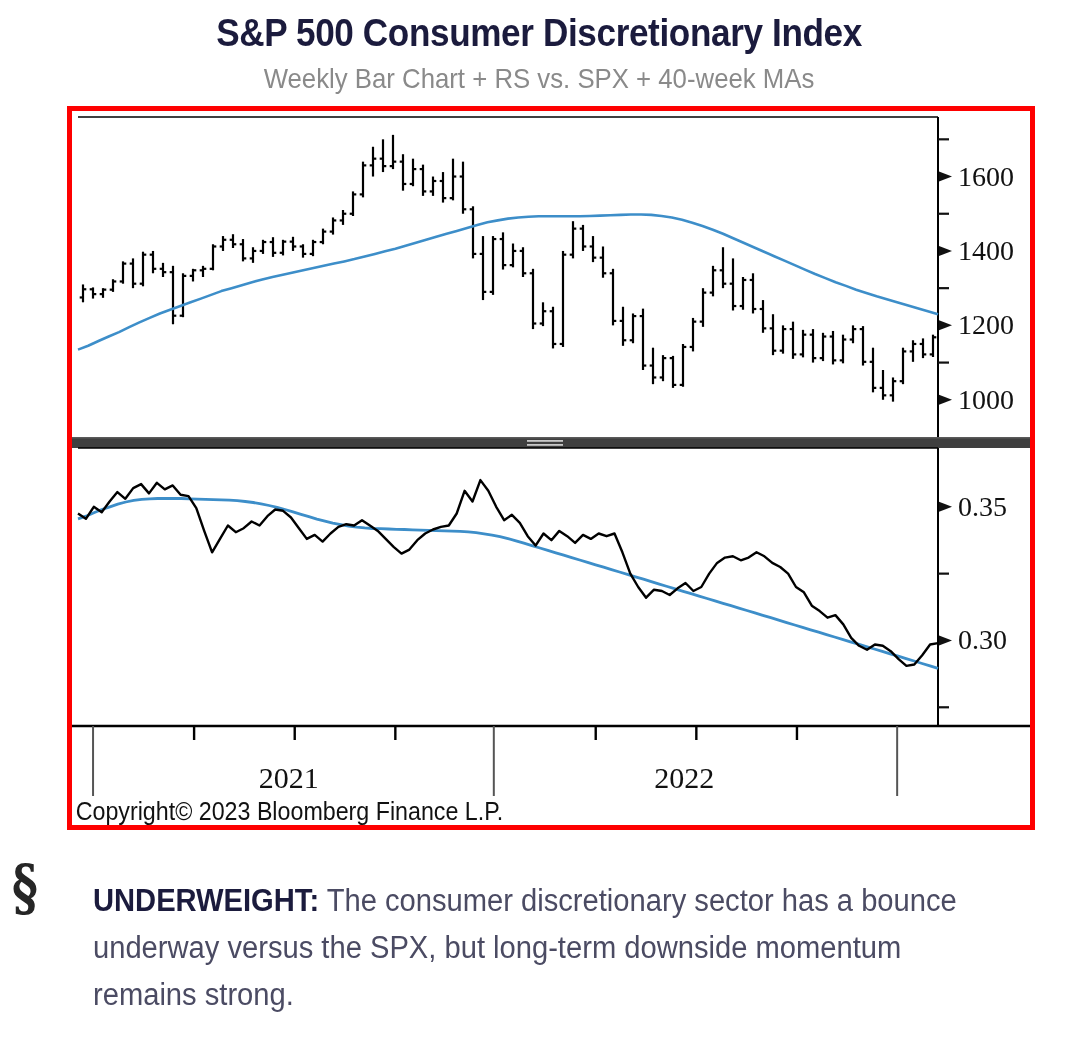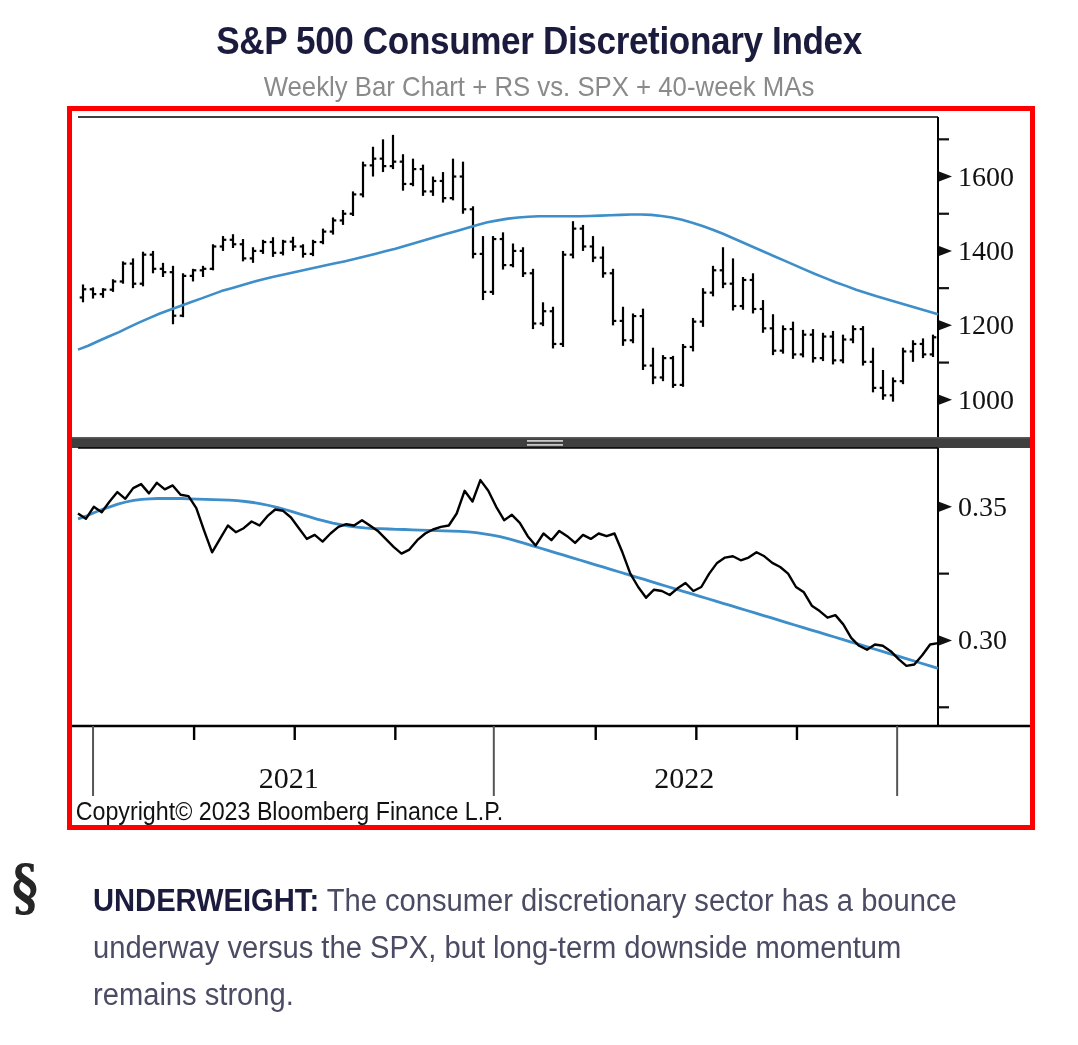--- a/index.html
+++ b/index.html
@@ -5,21 +5,21 @@
   html,body{margin:0;padding:0;}
   body{
     width:1078px;height:1045px;
     background:#ffffff;
     font-family:"Liberation Sans", sans-serif;
     overflow:hidden;
     position:relative;
   }
   
   #header{
-    position:absolute;left:0;top:8px;width:908px;height:104px;
+    position:absolute;left:0;top:0;width:908px;height:104px;
   }
   #chart-title{
     position:absolute;left:0;top:11px;width:1078px;
     text-align:center;
     font-family:"Liberation Sans", sans-serif;
     font-size:39px;font-weight:bold;
     letter-spacing:-0.4px;
     color:#1b1b3d;
     white-space:nowrap;
     transform:scaleX(0.90);

